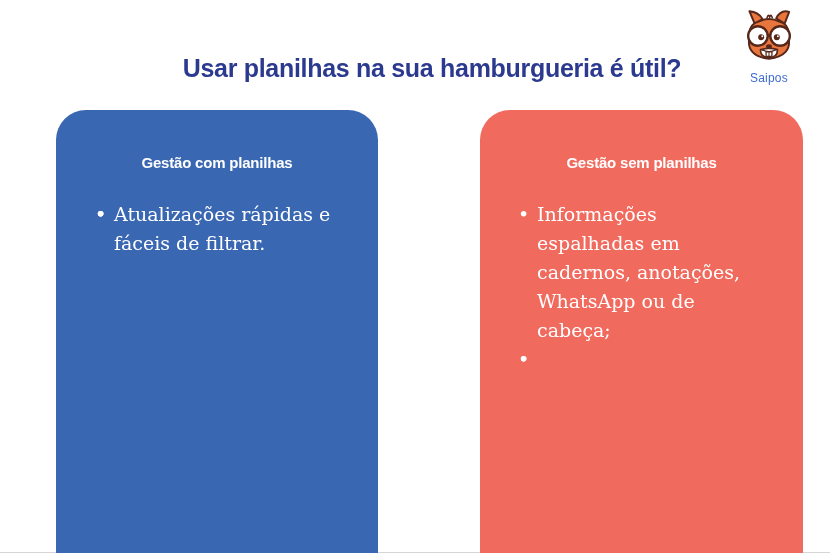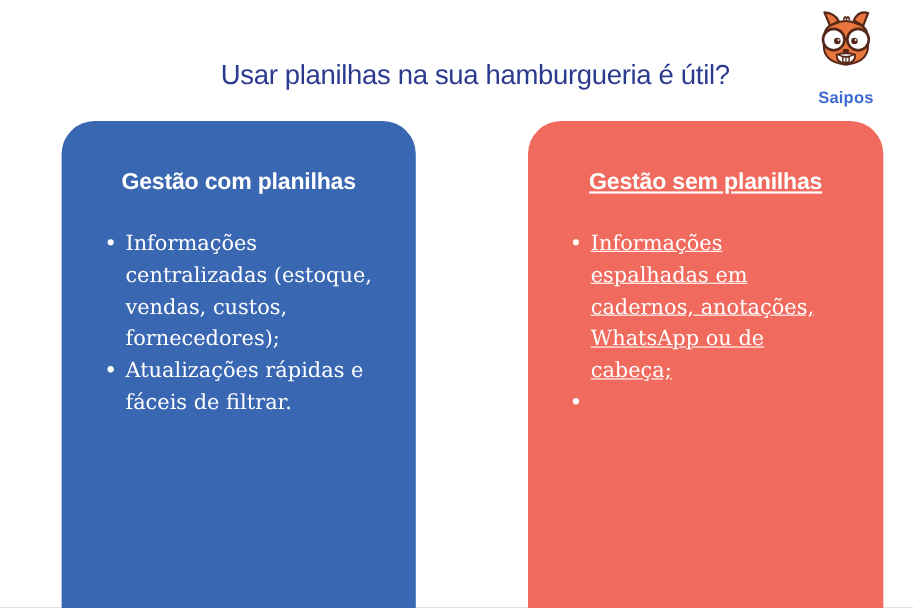--- a/index.html
+++ b/index.html
@@ -16,53 +16,53 @@
     background: #ffffff;
     box-shadow: inset 0 -1px 0 #d6d6d6;
   }
   .page-title {
     position: absolute;
     top: 54px;
     left: 0;
     width: 100%;
     text-align: center;
     font-size: 25px;
-    font-weight: 400;
+    font-weight: 700;
     letter-spacing: -0.3px;
     color: #2b3a8f;
     padding-left: 34px;
   }
   .logo {
     position: absolute;
     top: 8px;
     right: 14px;
     width: 94px;
     text-align: center;
   }
   .logo svg { display: block; margin: 0 auto; }
   .logo-brand {
-    margin-top: 17px;
-    font-size: 15px;
-    font-weight: 700;
+    margin-top: 7px;
+    font-size: 12px;
+    font-weight: 400;
     letter-spacing: 0.2px;
     color: #3d6ad3;
   }
   .card {
     position: absolute;
     top: 110px;
     bottom: 0;
     border-radius: 30px 30px 0 0;
     color: #ffffff;
   }
   .card-left  { left: 56px;  width: 322px; }
   .card-right { left: 480px; width: 323px; }
   .card-heading {
     padding-top: 44px;
     text-align: center;
-    font-size: 21px;
+    font-size: 15px;
     font-weight: 700;
     letter-spacing: -0.2px;
     color: #ffffff;
   }
   .card-list {
     list-style: none;
     margin-top: 29px;
     font-family: "DejaVu Serif", serif;
     font-size: 19px;
     line-height: 29px;
@@ -116,33 +116,32 @@
       </svg>
     </span>
     <div class="logo-brand">Saipos</div>
   </div>
 
   <section class="card card-left" style="background: rgb(58, 103, 178);">
     <h2 class="card-heading">Gestão com planilhas</h2>
     <ul class="card-list">
       <li>
         <span class="bullet">•</span>
-        <span>Informações centralizadas (estoque, vendas, custos, fornecedores);</span>
       </li>
       <li>
         <span class="bullet">•</span>
       </li>
       <li>
         <span class="bullet">•</span>
         <span>Atualizações rápidas e fáceis de filtrar.</span>
       </li>
     </ul>
   </section>
 
-  <section class="card card-right" style="background: rgb(241, 106, 94); text-decoration: underline;">
+  <section class="card card-right" style="background: rgb(241, 106, 94);">
     <h2 class="card-heading">Gestão sem planilhas</h2>
     <ul class="card-list">
       <li>
         <span class="bullet">•</span>
         <span>Informações espalhadas em cadernos, anotações, WhatsApp ou de cabeça;</span>
       </li>
       <li>
         <span class="bullet">•</span>
       </li>
       <li>

